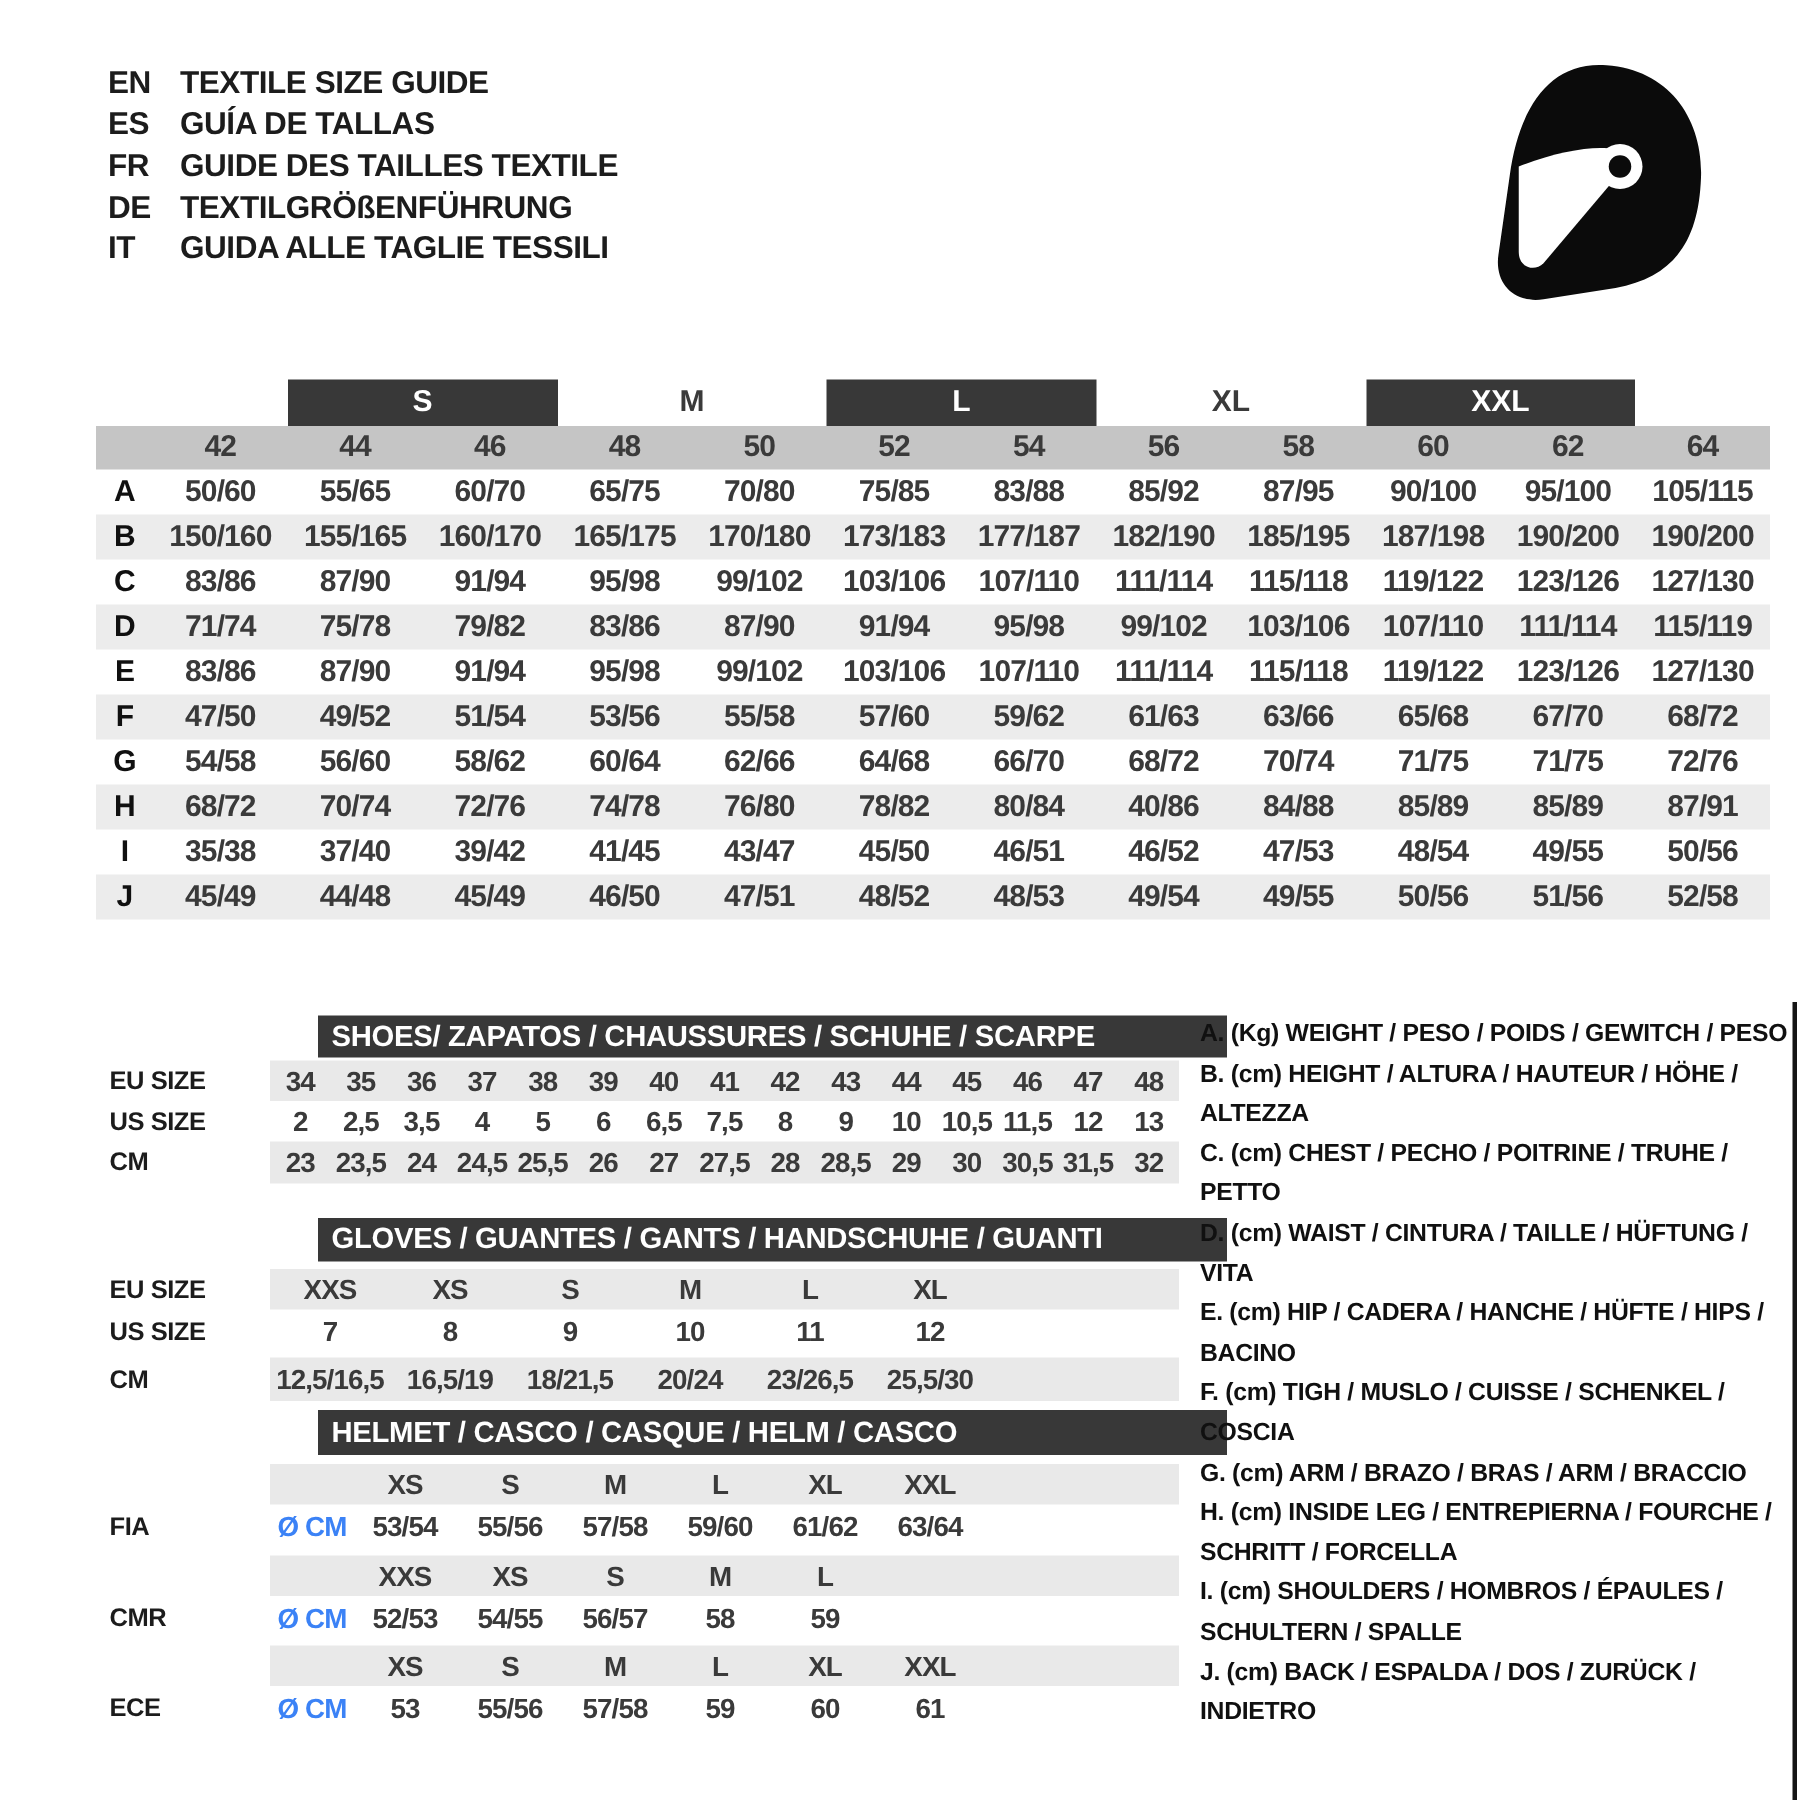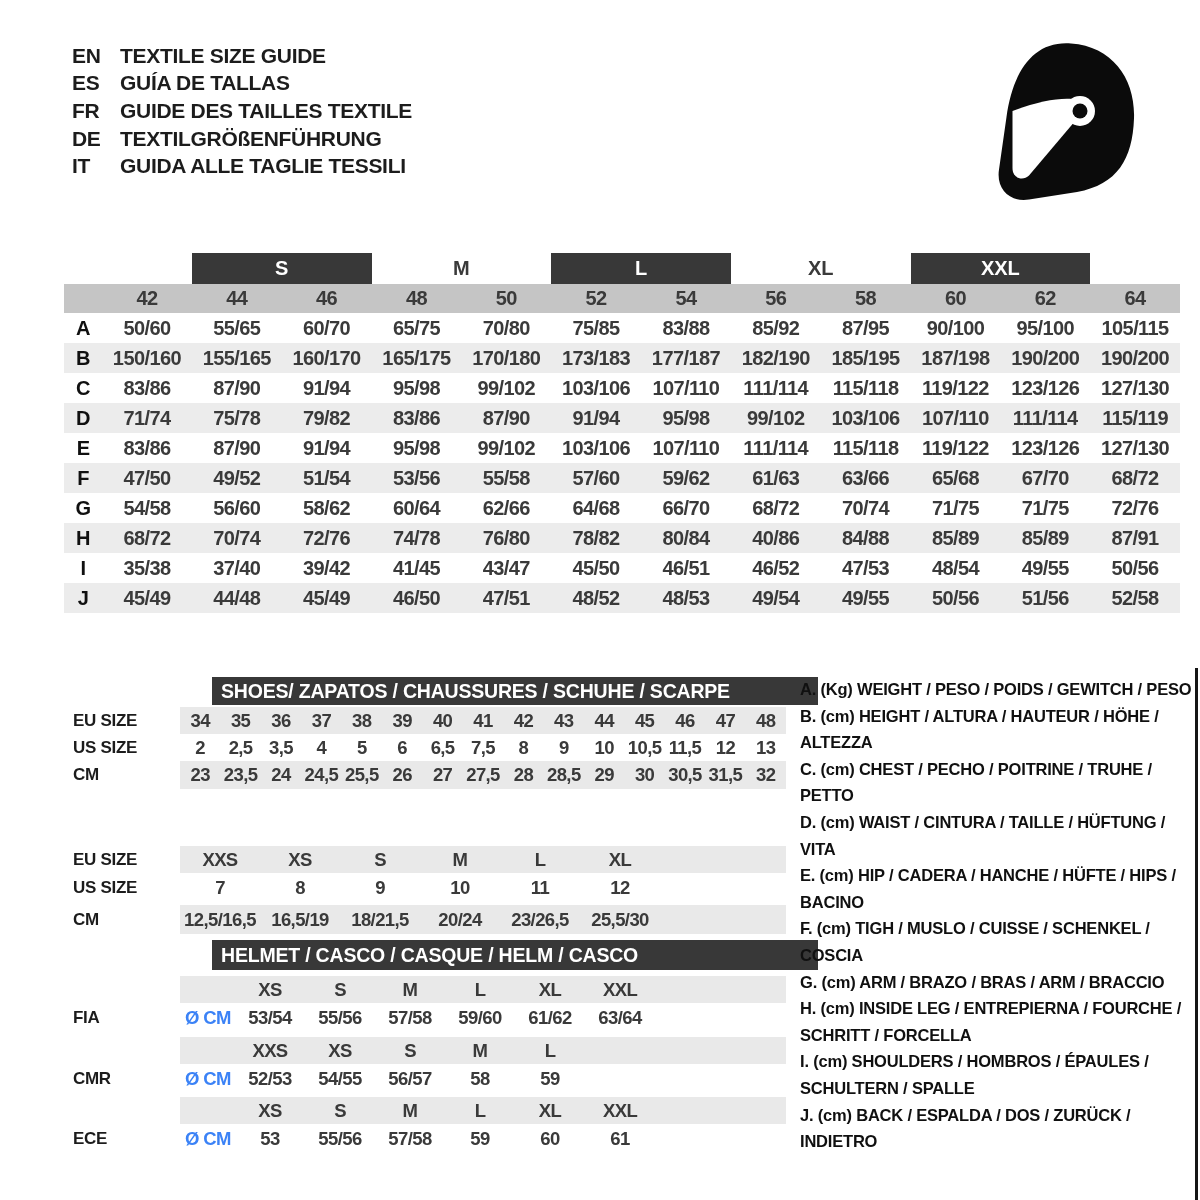--- a/index.html
+++ b/index.html
@@ -314,20 +314,21 @@
         <div class="cell">28,5</div>
         <div class="cell">29</div>
         <div class="cell">30</div>
         <div class="cell">30,5</div>
         <div class="cell">31,5</div>
         <div class="cell">32</div>
     </div>
   </div>
 
   <div class="section" style="top:812px;height:125px;">
+    <div class="bar" style="top:0;height:29px;">GLOVES / GUANTES / GANTS / HANDSCHUHE / GUANTI</div>
     <div class="side-label" style="top:34px;height:27px;">EU SIZE</div>
     <div class="band gray gloves-grid" style="top:34px;height:27px;">
       <div class="cell">XXS</div>
         <div class="cell">XS</div>
         <div class="cell">S</div>
         <div class="cell">M</div>
         <div class="cell">L</div>
         <div class="cell">XL</div>
     </div>
     <div class="side-label" style="top:61px;height:30px;">US SIZE</div>

